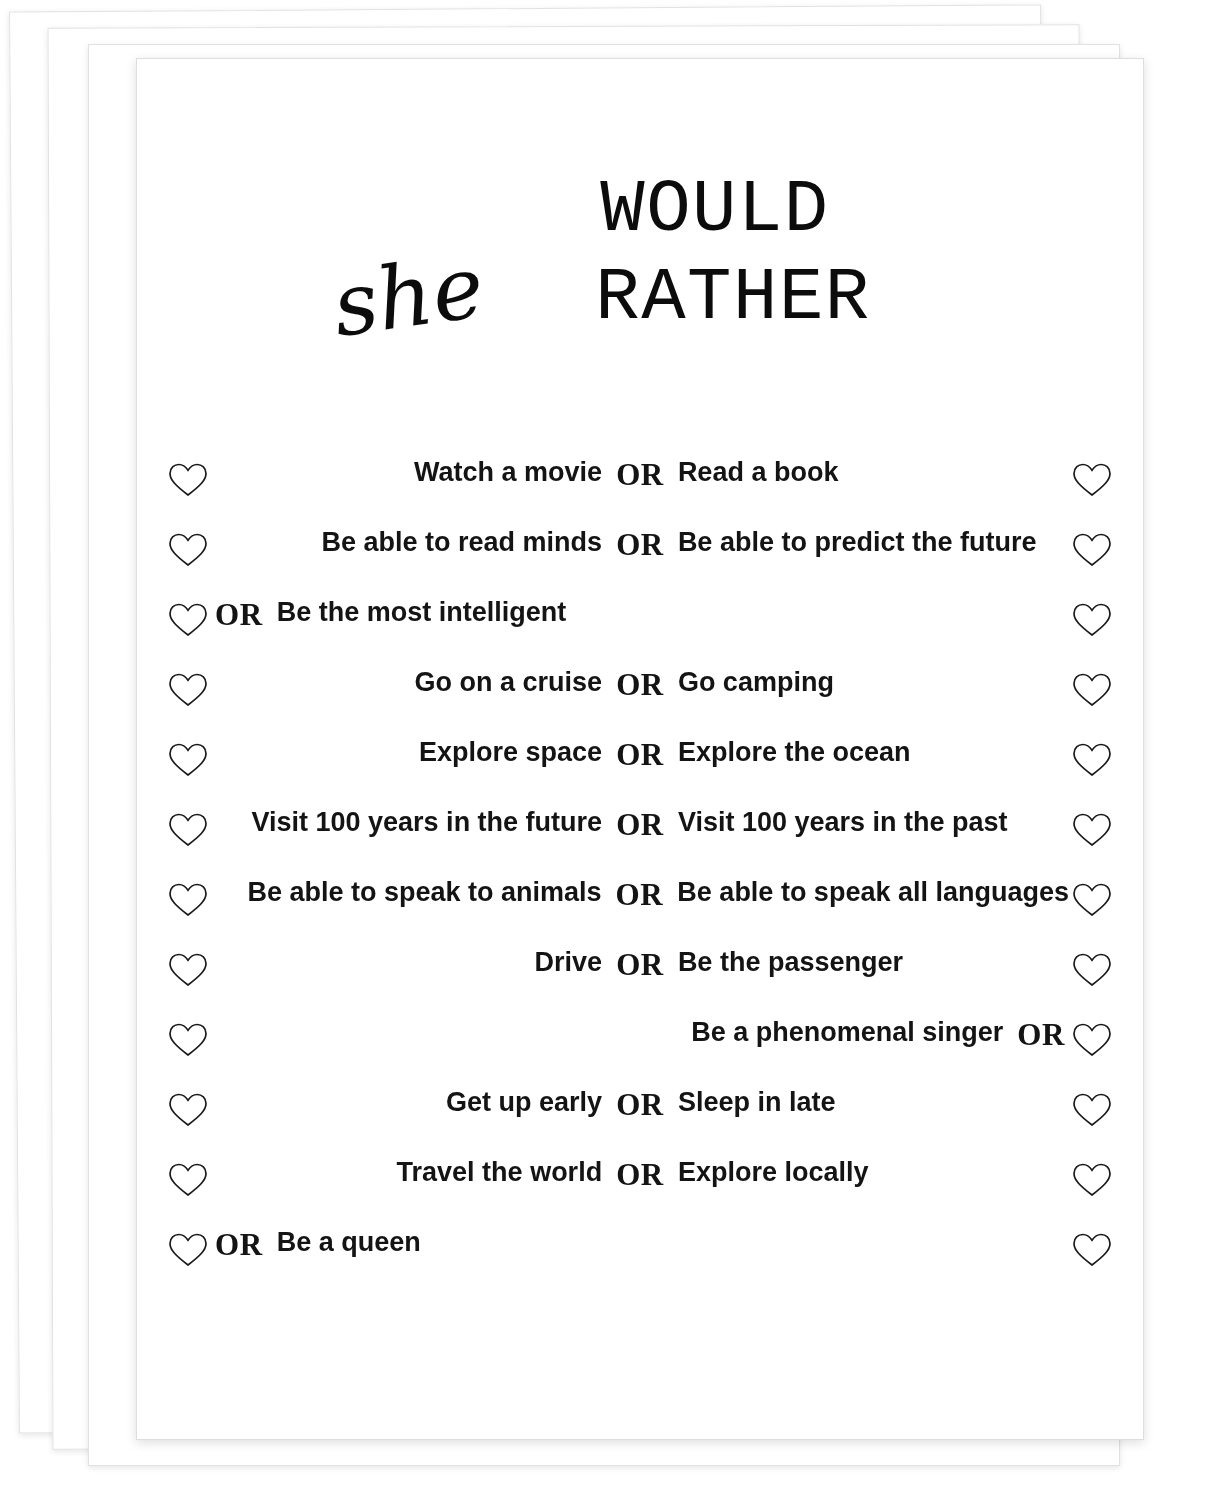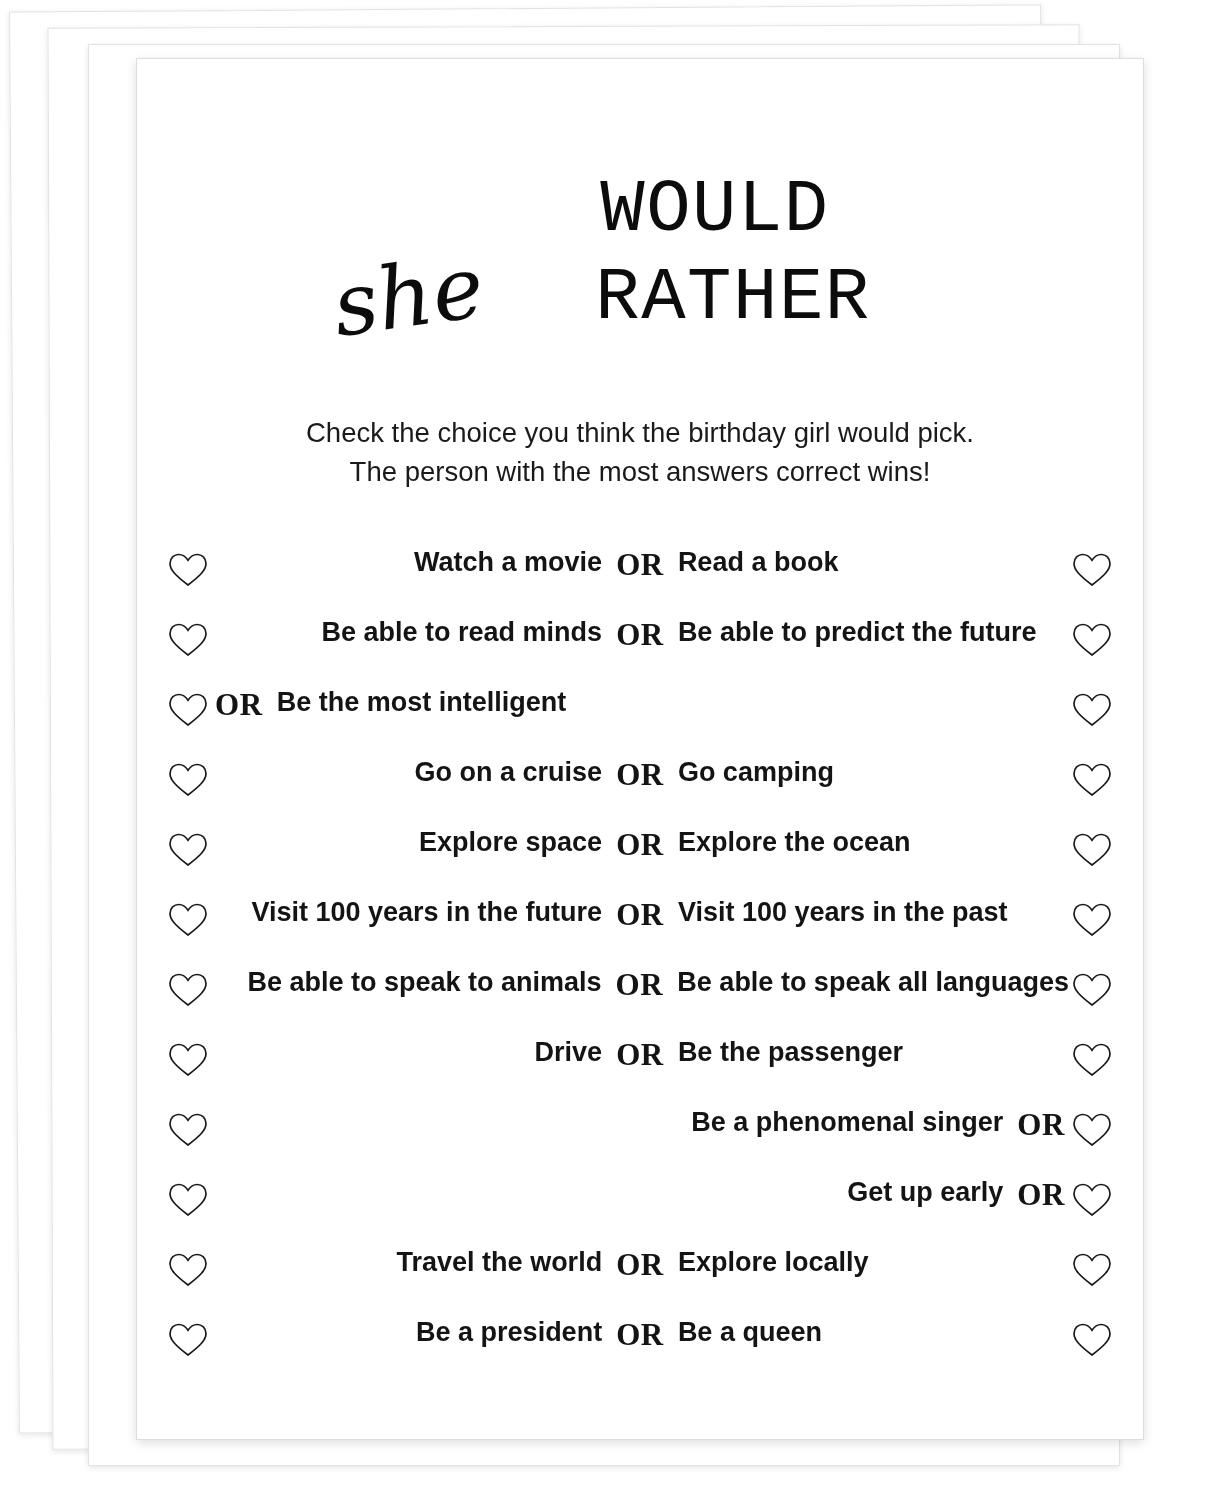--- a/index.html
+++ b/index.html
@@ -154,24 +154,20 @@
   <div class="sheet sheet-3"></div>
 
   <div class="card">
 
     <div class="title-block">
       <div class="title-line1">WOULD</div>
       <div class="title-script">she</div>
       <div class="title-line2">RATHER</div>
     </div>
 
-    <div class="instructions">
-      <div>Check the choice you think the birthday girl would pick.</div>
-      <div>The person with the most answers correct wins!</div>
-    </div>
 
     <div class="questions">
 
       <div class="q-row">
         <span class="heart">
           <svg width="40" height="36" viewBox="0 0 40 36" aria-hidden="true">
               <path d="M20 33 C8 24 2 18 2 11.5 C2 6 6.2 2.5 10.8 2.5 C14.3 2.5 17.6 4.6 20 8.3 C22.4 4.6 25.7 2.5 29.2 2.5 C33.8 2.5 38 6 38 11.5 C38 18 32 24 20 33 Z" fill="none" stroke="#1a1a1a" stroke-width="1.7"></path>
             </svg>
         </span>
         <span class="q-left">Watch a movie</span>
@@ -311,20 +307,21 @@
       </div>
 
       <div class="q-row">
         <span class="heart">
           <svg width="40" height="36" viewBox="0 0 40 36" aria-hidden="true">
               <path d="M20 33 C8 24 2 18 2 11.5 C2 6 6.2 2.5 10.8 2.5 C14.3 2.5 17.6 4.6 20 8.3 C22.4 4.6 25.7 2.5 29.2 2.5 C33.8 2.5 38 6 38 11.5 C38 18 32 24 20 33 Z" fill="none" stroke="#1a1a1a" stroke-width="1.7"></path>
             </svg>
         </span>
         <span class="q-left">Get up early</span>
         <span class="q-or">OR</span>
+        <span class="q-right">Sleep in late</span>
         <span class="heart">
           <svg width="40" height="36" viewBox="0 0 40 36" aria-hidden="true">
               <path d="M20 33 C8 24 2 18 2 11.5 C2 6 6.2 2.5 10.8 2.5 C14.3 2.5 17.6 4.6 20 8.3 C22.4 4.6 25.7 2.5 29.2 2.5 C33.8 2.5 38 6 38 11.5 C38 18 32 24 20 33 Z" fill="none" stroke="#1a1a1a" stroke-width="1.7"></path>
             </svg>
         </span>
       </div>
 
       <div class="q-row">
         <span class="heart">
           <svg width="40" height="36" viewBox="0 0 40 36" aria-hidden="true">
@@ -340,21 +337,20 @@
             </svg>
         </span>
       </div>
 
       <div class="q-row">
         <span class="heart">
           <svg width="40" height="36" viewBox="0 0 40 36" aria-hidden="true">
               <path d="M20 33 C8 24 2 18 2 11.5 C2 6 6.2 2.5 10.8 2.5 C14.3 2.5 17.6 4.6 20 8.3 C22.4 4.6 25.7 2.5 29.2 2.5 C33.8 2.5 38 6 38 11.5 C38 18 32 24 20 33 Z" fill="none" stroke="#1a1a1a" stroke-width="1.7"></path>
             </svg>
         </span>
-        <span class="q-left">Be a president</span>
         <span class="q-or">OR</span>
         <span class="q-right">Be a queen</span>
         <span class="heart">
           <svg width="40" height="36" viewBox="0 0 40 36" aria-hidden="true">
               <path d="M20 33 C8 24 2 18 2 11.5 C2 6 6.2 2.5 10.8 2.5 C14.3 2.5 17.6 4.6 20 8.3 C22.4 4.6 25.7 2.5 29.2 2.5 C33.8 2.5 38 6 38 11.5 C38 18 32 24 20 33 Z" fill="none" stroke="#1a1a1a" stroke-width="1.7"></path>
             </svg>
         </span>
       </div>
 
     </div>

